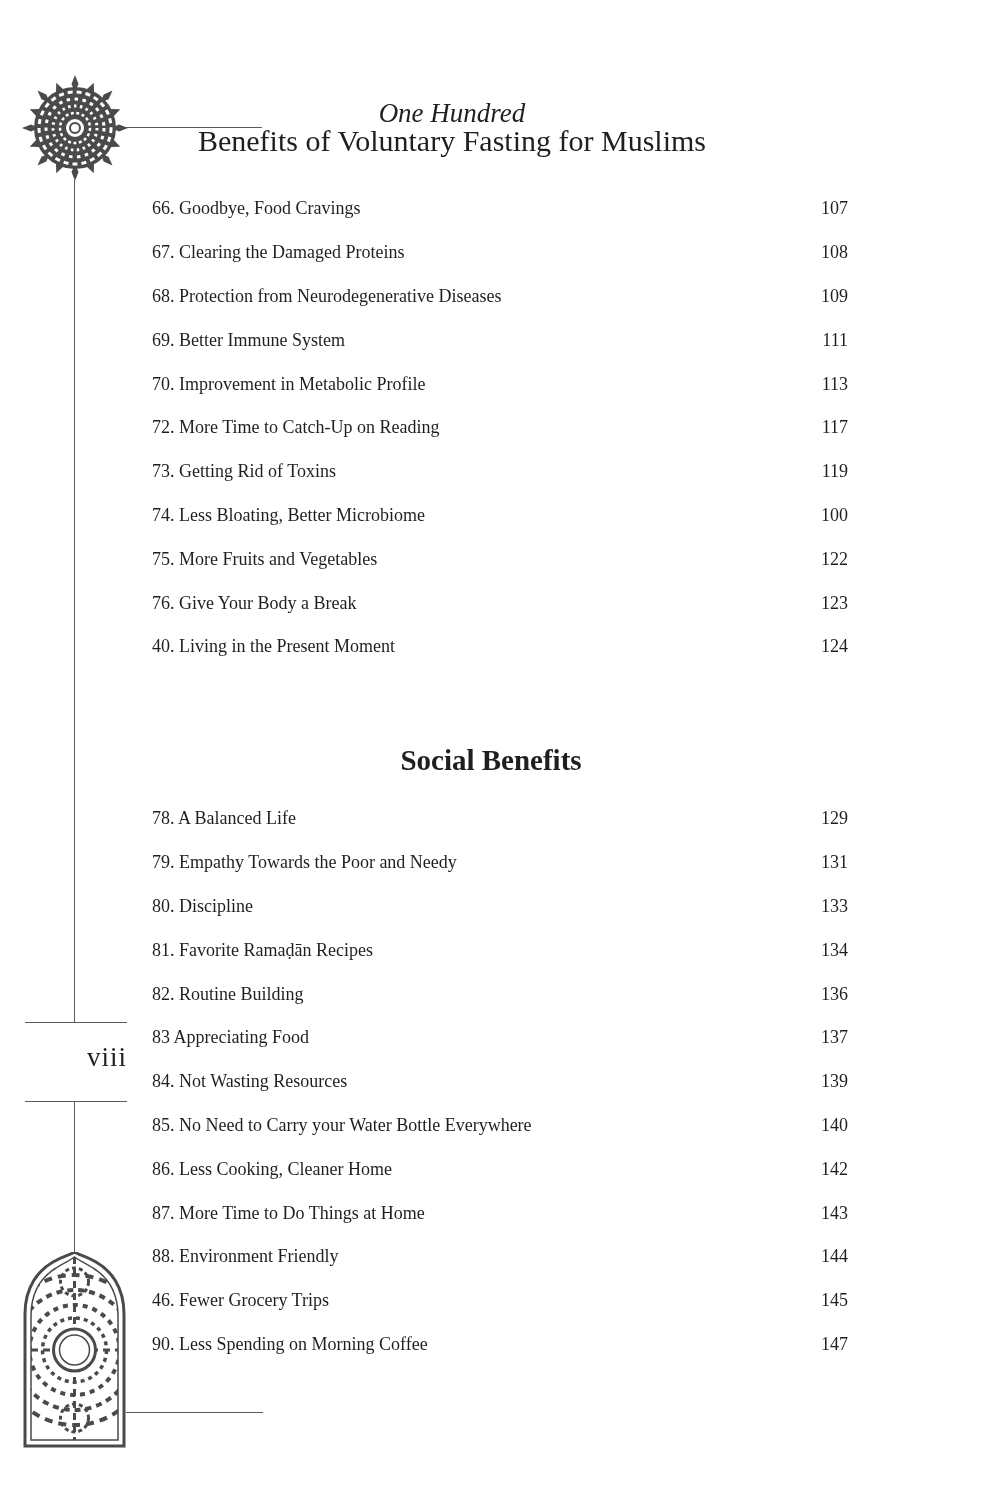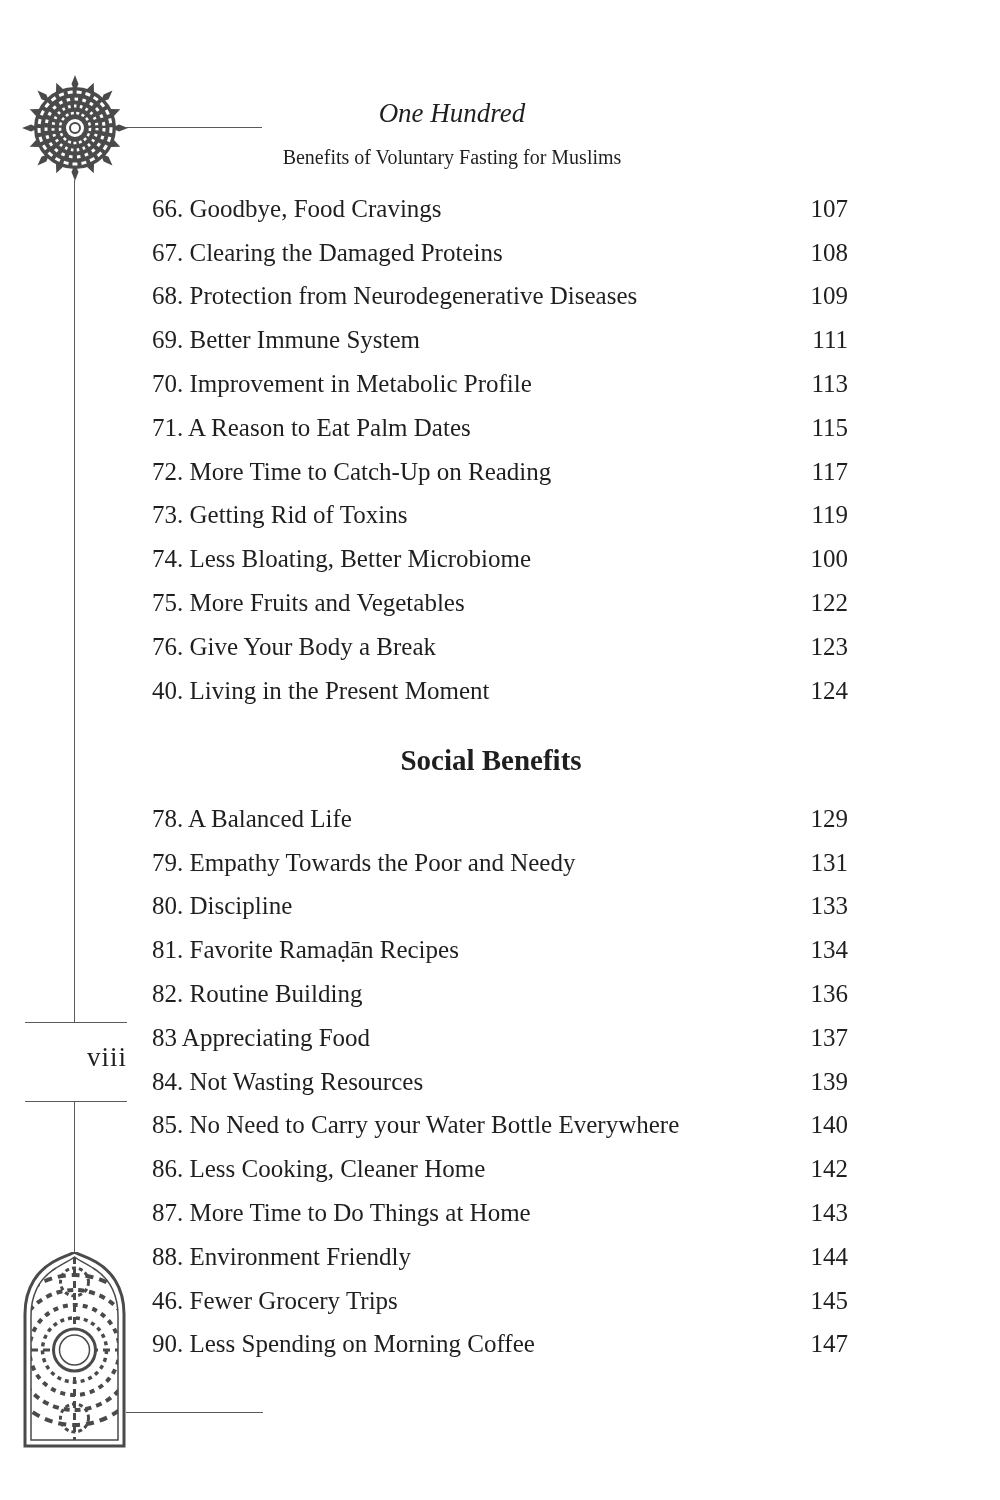--- a/index.html
+++ b/index.html
@@ -29,35 +29,35 @@
   }
 
   
   .header {
     position: absolute;
     left: 0; top: 99px; width: 904px;
     text-align: center;
     line-height: 28px;
   }
   .header .line1 { font-style: italic; font-size: 27px; }
-  .header .line2 { font-size: 20px; margin-top: 16px; }
+  .header .line2 { font-size: 30px; }
 
   
   .toc {
     position: absolute;
     left: 152px; right: 152px;
   }
   .toc-1 { top: 187px; }
   .toc-2 { top: 797px; }
   .toc-row {
     position: relative;
     height: 43.8px;
     display: flex;
     align-items: center;
-    font-size: 25px;
+    font-size: 18px;
     white-space: nowrap;
   }
   .toc-title { flex: 1 1 auto; overflow: hidden; }
   .toc-page  { flex: 0 0 auto; margin-left: 12px; text-align: right; min-width: 48px; }
 
   .section-heading {
     position: absolute;
     left: 152px; right: 170px; top: 744px;
     text-align: center;
     font-weight: bold;
@@ -156,24 +156,20 @@
       <div class="toc-row">
         <span class="toc-title">69. Better Immune System</span>
         <span class="toc-page">111</span>
       </div>
 
       <div class="toc-row">
         <span class="toc-title">70. Improvement in Metabolic Profile</span>
         <span class="toc-page">113</span>
       </div>
 
-      <div class="toc-row">
-        <span class="toc-title">71. A Reason to Eat Palm Dates</span>
-        <span class="toc-page">115</span>
-      </div>
 
       <div class="toc-row">
         <span class="toc-title">72. More Time to Catch-Up on Reading</span>
         <span class="toc-page">117</span>
       </div>
 
       <div class="toc-row">
         <span class="toc-title">73. Getting Rid of Toxins</span>
         <span class="toc-page">119</span>
       </div>

